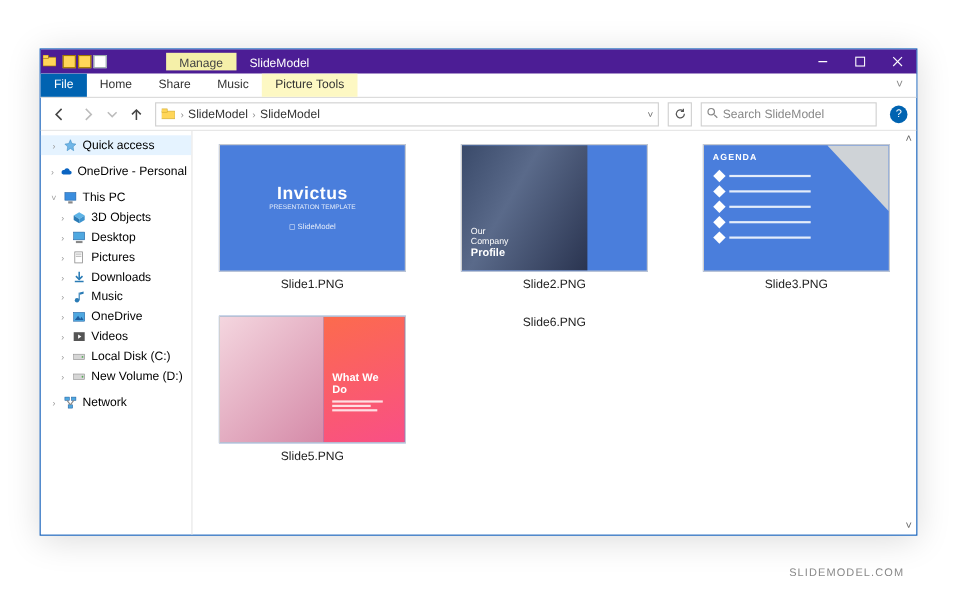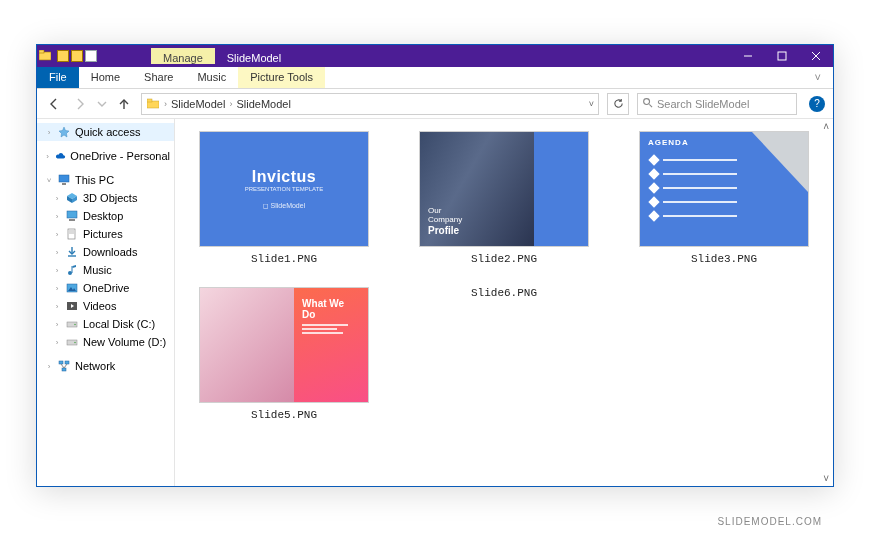--- a/index.html
+++ b/index.html
@@ -48,21 +48,21 @@
   .navitem.group { padding-left: 8px; margin-top: 6px; }
   .navitem .caret { width: 8px; color: #999; font-size: 8px; display: inline-block; text-align: center; }
   .ic { width: 14px; height: 12px; display: inline-flex; align-items: center; justify-content: center; }
   .ic svg { width: 12px; height: 12px; }
 
   
   .content { flex: 1; overflow: auto; padding: 12px; position: relative; }
   .grid { display: grid; grid-template-columns: repeat(3, 1fr); gap: 22px 26px; }
   .thumb { display: flex; flex-direction: column; align-items: center; gap: 6px; }
   .thumb .img { width: 170px; height: 116px; border: 1px solid #d0d0d0; background: #4a7edc; position: relative; overflow: hidden; }
-  .thumb .cap { font-size: 11px; color: #222; font-family: Liberation Mono, monospace; }
+  .thumb .cap { font-size: 11px; color: #222; }
 
   
   .t1 { background: linear-gradient(135deg,#2f62c8 0%,#4a7edc 45%,#6d9fee 100%); display:flex; align-items:center; justify-content:center; flex-direction:column; color:#fff; }
   .t1 .big { font-size: 16px; font-weight: 600; letter-spacing: .5px; }
   .t1 .sub { font-size: 6px; opacity:.85; }
   .t2 { background: linear-gradient(135deg,#fc6b4d 0%,#f94f86 100%); }
   .t2 .photo { position:absolute; left:0; top:0; width:68%; height:100%; background: linear-gradient(120deg,#3a4a6a 0%, #5a6a8a 40%, #2a3450 100%); }
   .t2 .txt { position:absolute; left:8px; bottom:10px; color:#fff; font-size:8px; line-height:1.1; }
   .t2 .txt b { font-size:10px; display:block; }
   .t3 { background: linear-gradient(135deg,#fc6b4d 0%,#f94f86 100%); }
@@ -74,21 +74,21 @@
   .t3 .line { width:74px; height:2px; background:rgba(255,255,255,.85); }
   .t4 { background:#3f68c9; display:flex; }
   .t4 .left { width:44%; display:flex; flex-direction:column; justify-content:center; gap:4px; padding:6px; }
   .t4 .row { height:3px; background:rgba(255,255,255,.85); width:80%; }
   .t4 .photo { flex:1; background: linear-gradient(180deg,#e8eef6 0%, #aebfd8 40%, #5d7092 100%); position:relative; }
   .t4 .bld { position:absolute; left:6px; bottom:0; width:26px; height:70%; background: repeating-linear-gradient(90deg,#7f93b3 0,#7f93b3 3px,#c5d2e4 3px,#c5d2e4 6px); transform: skewY(-14deg); }
   .t4 .bld2 { left:40px; height:88%; width:32px; }
   .t5 { background:#fff; display:flex; }
   .t5 .photo { width:56%; background: linear-gradient(135deg,#f4d6df 0%, #d58aa8 100%); position:relative; }
   .t5 .panel { flex:1; background: linear-gradient(160deg,#fc6b4d 0%,#f94f86 100%); color:#fff; padding:10px 8px; font-size:8px; }
-  .t5 .panel .h { font-size:10px; font-weight:600; margin-bottom:4px; }
+  .t5 .panel .h { font-size:10px; font-weight:600; margin-bottom:4px;margin-top:40px; }
   .t5 .panel .ln { height:2px; width:80%; background:rgba(255,255,255,.8); margin:2px 0; }
   .t6 { background: linear-gradient(180deg,#5d46a8 0%, #3a2b6e 20%, #1a1530 60%); position:relative; }
   .t6 .sky { position:absolute; inset:0; background: linear-gradient(180deg,#6a4fb5 0%, #2b2a56 40%, #0e0c1e 100%); }
   .t6 .hill { position:absolute; left:0; right:0; bottom:0; height:42%; background: linear-gradient(180deg,#33452e 0%, #0b120a 100%); clip-path: polygon(0 40%, 20% 20%, 38% 42%, 60% 10%, 80% 34%, 100% 22%, 100% 100%, 0 100%); }
   .t6 .band { position:absolute; left:0; right:0; bottom:24%; height:8px; background: linear-gradient(180deg,#ffe08a 0%, #d98b2e 100%); opacity:.8; }
   .t6 .title { position:absolute; right:14px; top:14px; color:#fff; font-weight:600; font-size:14px; }
   .t6 .ln { position:absolute; right:14px; top:34px; width:70px; height:2px; background:rgba(255,255,255,.6); }
   .t6 .ln2 { top:40px; width:60px; }
   .t6 .badge { position:absolute; left:10px; top:10px; width:20px; height:14px; background:#6847cf; border-radius:2px; }
   .t6 .eye { position:absolute; left:14px; top:13px; width:12px; height:8px; border-radius:50%; background:#fff; opacity:.85; }

